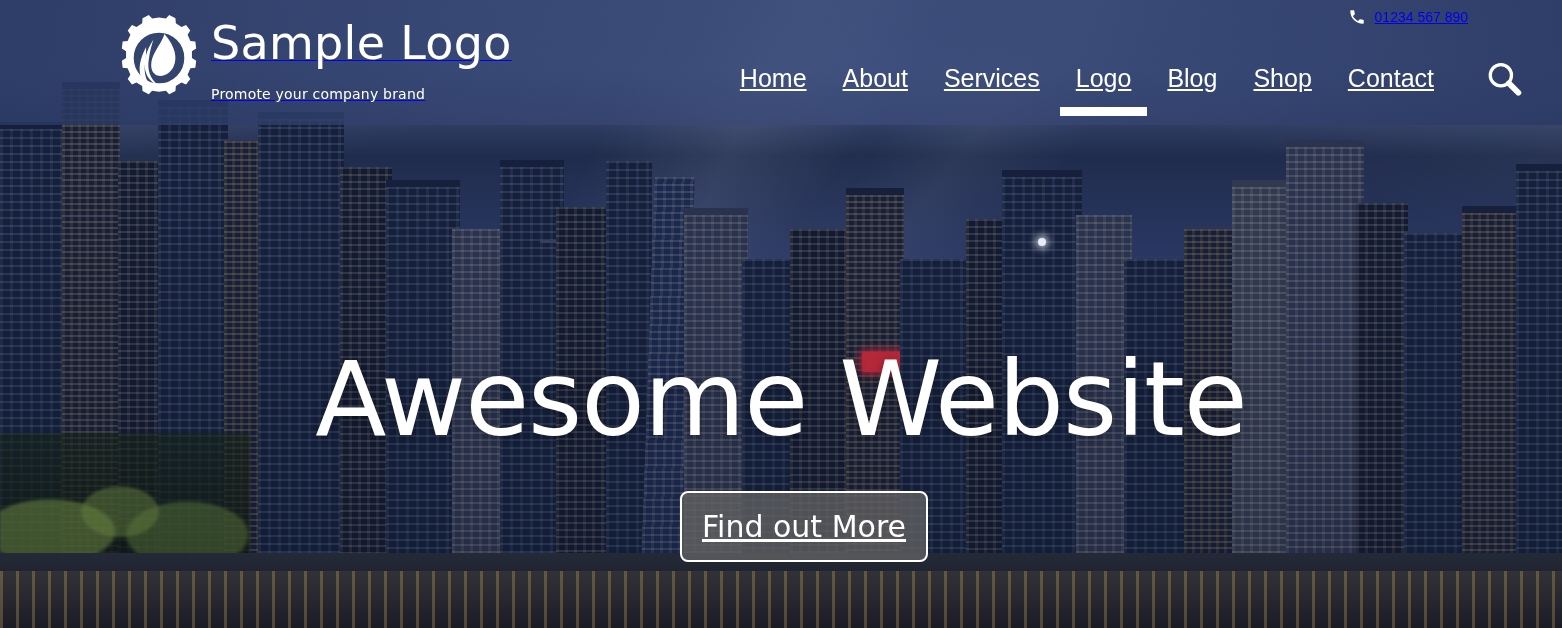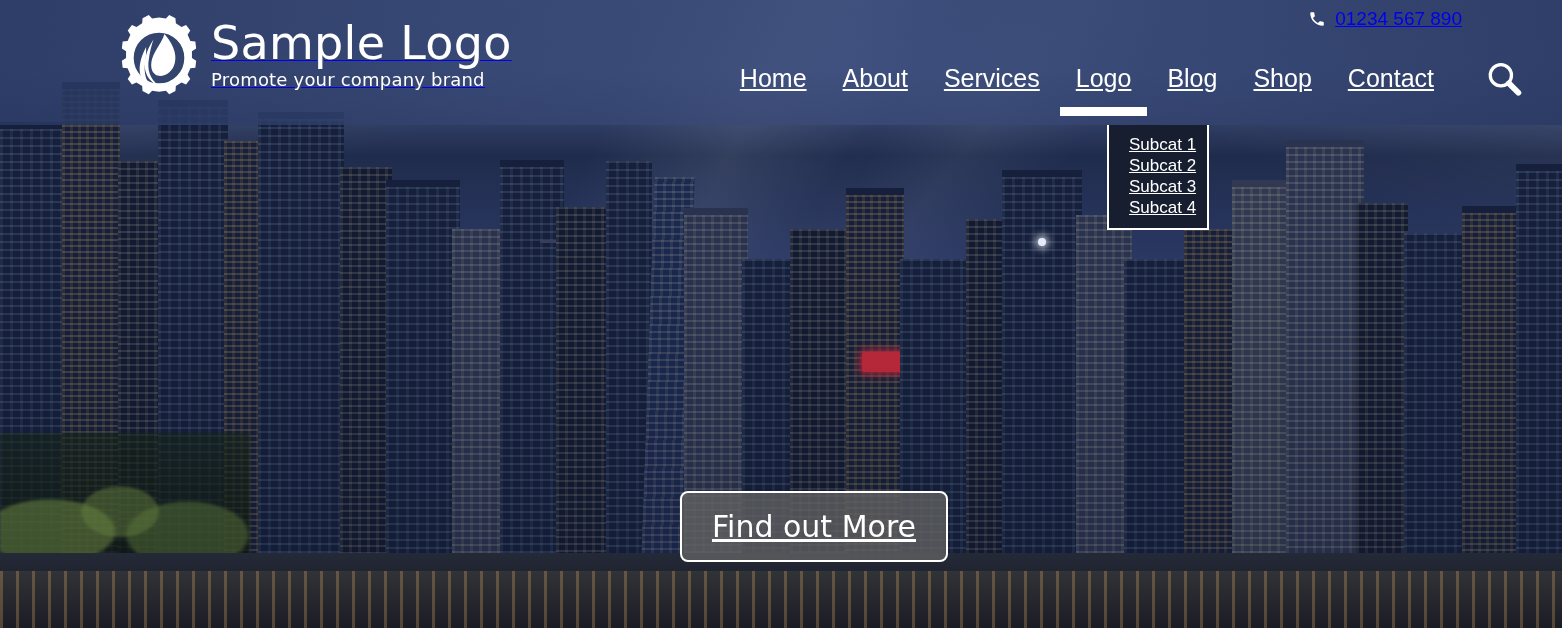--- a/index.html
+++ b/index.html
@@ -99,29 +99,29 @@
 
   
   .logo-block{ position:absolute; left:113px; top:8px; display:flex; align-items:flex-start; }
   .logo-mark{ width:92px; height:100px; flex:none; }
   .logo-text{ margin-left:6px; padding-top:10px; }
   .logo-title{
     font-size:46px; line-height:50px; color:#fff; font-weight:400;
     letter-spacing:.3px; font-family:"DejaVu Sans", sans-serif;
   }
   .logo-tagline{
-    font-size:18px; line-height:24px; color:#fff; font-weight:400;
-    letter-spacing:.2px; margin-top:0; font-family:"DejaVu Sans", sans-serif;
+    font-size:14px; line-height:24px; color:#fff; font-weight:400;
+    letter-spacing:.2px; margin-top:14px; font-family:"DejaVu Sans", sans-serif;
   }
 
   
   .contact-bar{
-    position:absolute; right:100px; top:8px;
+    position:absolute; right:94px; top:8px;
     display:flex; align-items:center; gap:28px;
-    color:#fff; font-size:19px; white-space:nowrap;
+    color:#fff; font-size:14px; white-space:nowrap;
   }
   .contact-item{ display:flex; align-items:center; gap:9px; }
   .contact-item .ico{ display:inline-flex; width:18px; height:18px; }
 
   
   .main-nav{
     position:absolute; right:110px; top:62px;
     display:flex; align-items:center; gap:0;
   }
   .nav-item{
@@ -153,21 +153,21 @@
   
   .hero-title{
     position:absolute; left:0; right:0; top:344px;
     text-align:center; color:#fff;
     font-family:"DejaVu Sans", sans-serif;
     font-weight:400; font-size:104px; line-height:110px;
     letter-spacing:-1px;
     text-shadow:0 2px 12px rgba(0,0,0,.30);
   }
   .cta-button{
-    position:absolute; left:680px; top:491px; width:268px; height:71px;
+    position:absolute; left:680px; top:491px; width:248px; height:71px;
     background:rgba(97,97,97,.78);
     border:2px solid #ffffff; border-radius:8px;
     color:#fff; font-size:30px; line-height:67px; text-align:center;
     cursor:pointer; font-family:"DejaVu Sans", sans-serif;
   }
 </style>
 </head>
 <body>
 
 <div class="page">
@@ -292,22 +292,17 @@
     <div class="search-btn">
       <span>
         <svg viewBox="0 0 32 32" width="40" height="40" aria-hidden="true">
           <circle cx="13.5" cy="13" r="8.5" fill="none" stroke="#ffffff" stroke-width="2.6"></circle>
           <line x1="20" y1="19.5" x2="27.5" y2="27" stroke="#ffffff" stroke-width="4.6" stroke-linecap="round"></line>
         </svg>
       </span>
     </div>
   </div>
 
-  <div class="dropdown">
-    <a class="dropdown-item" href="#">Subcat 1</a>
-    <a class="dropdown-item" href="#">Subcat 2</a>
-    <a class="dropdown-item" href="#">Subcat 3</a>
-    <a class="dropdown-item" href="#">Subcat 4</a>
-  </div>
-
+
+  <h1 class="hero-title">Awesome Website</h1>
   <a class="cta-button" href="#">Find out More</a>
 
 </div>
 
 </body></html>

